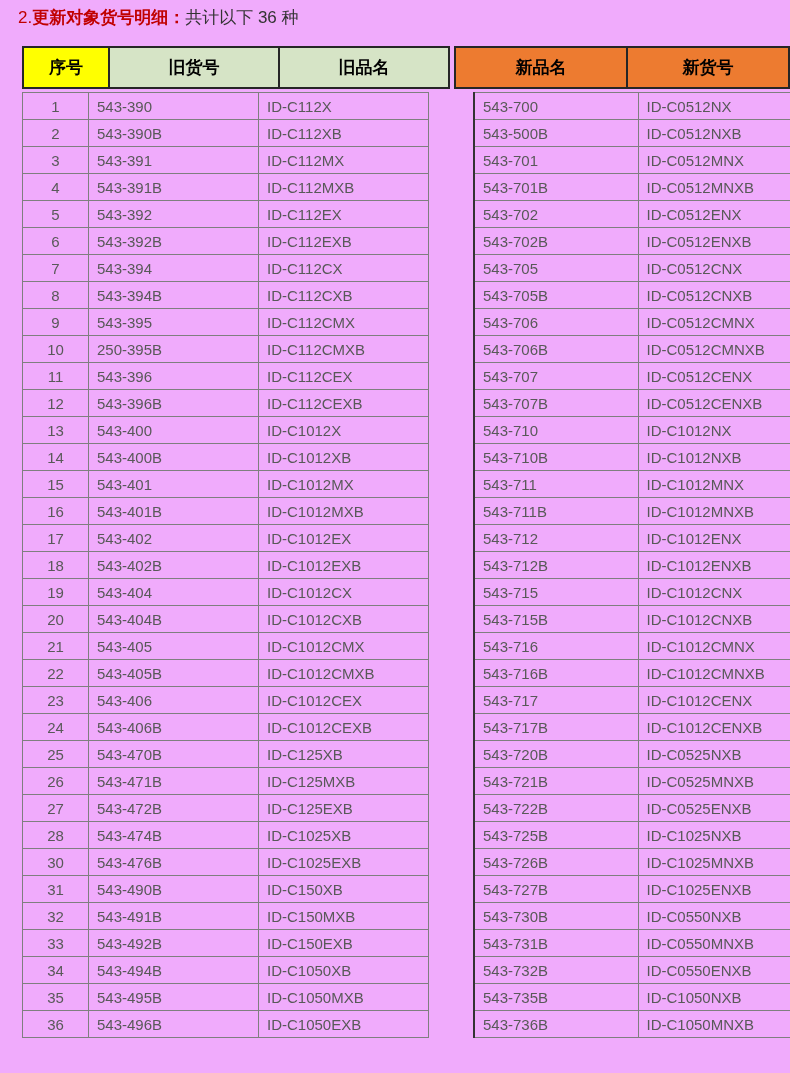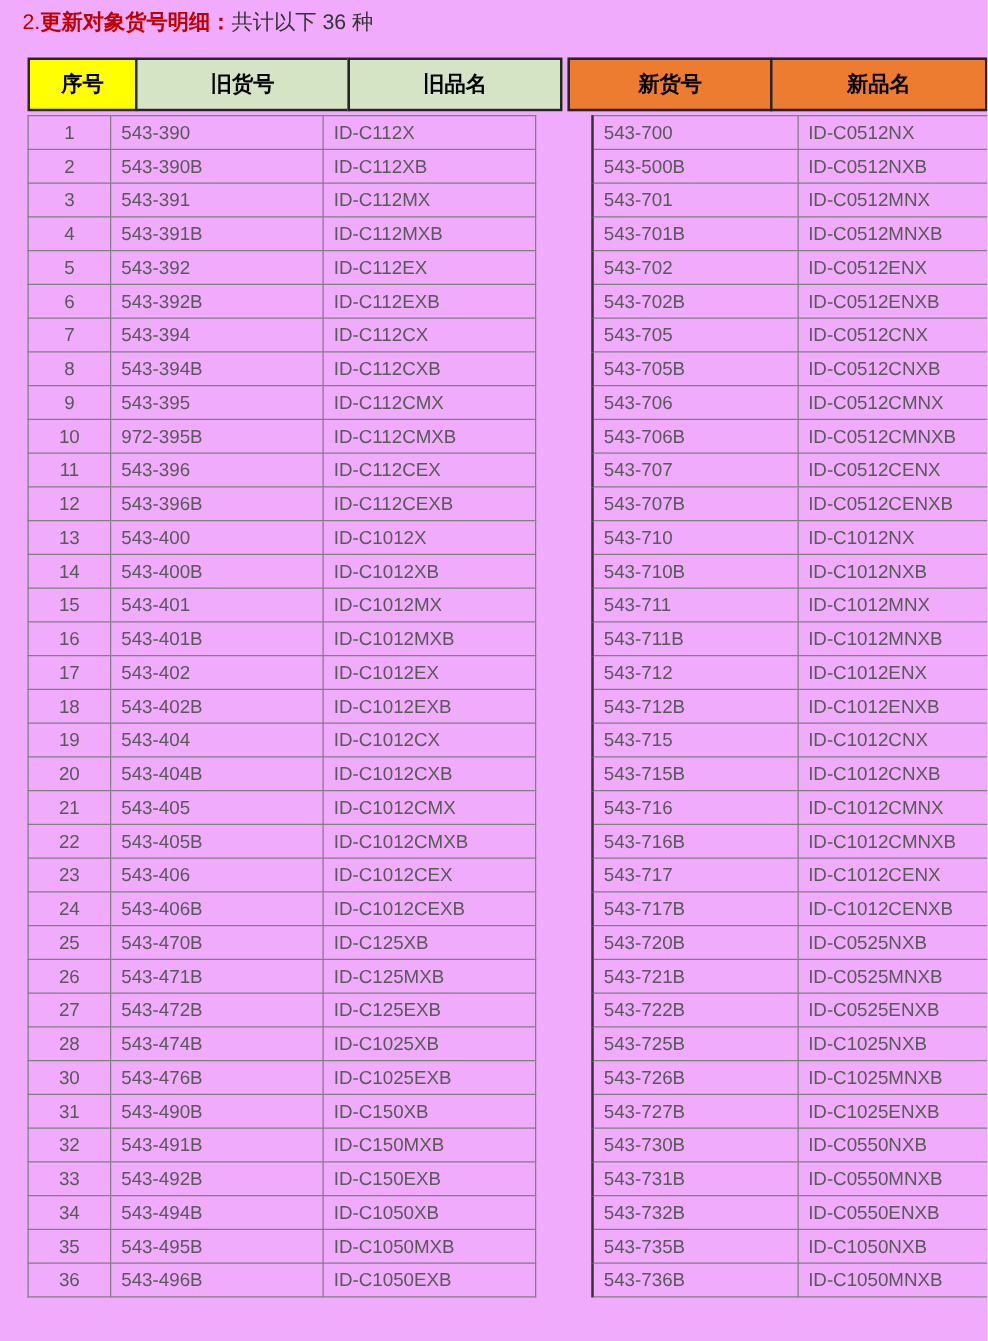--- a/index.html
+++ b/index.html
@@ -63,22 +63,22 @@
   <div class="tablewrap">
 
     <div class="hdr">
       <div class="hgroup">
         <div class="hcell h-seq" style="background: rgb(255, 255, 0);">序号</div>
         <div class="hcell h-oldcode" style="background: rgb(214, 228, 198);">旧货号</div>
         <div class="hcell h-oldname" style="background: rgb(214, 228, 198);">旧品名</div>
       </div>
       <div class="vgap"></div>
       <div class="hgroup">
+        <div class="hcell h-newname" style="background: rgb(237, 123, 48);">新品名</div>
         <div class="hcell h-newcode" style="background: rgb(237, 123, 48);">新货号</div>
-        <div class="hcell h-newname" style="background: rgb(237, 123, 48);">新品名</div>
       </div>
     </div>
 
     <div class="bodyrow">
       <table class="tbl left">
         <colgroup>
           <col style="width:66px">
             <col style="width:170px">
             <col style="width:170px">
         </colgroup>
@@ -123,21 +123,21 @@
               <td>543-394B</td>
               <td>ID-C112CXB</td>
             </tr>
             <tr>
               <td class="seq">9</td>
               <td>543-395</td>
               <td>ID-C112CMX</td>
             </tr>
             <tr>
               <td class="seq">10</td>
-              <td>972-395B</td>
+              <td>250-395B</td>
               <td>ID-C112CMXB</td>
             </tr>
             <tr>
               <td class="seq">11</td>
               <td>543-396</td>
               <td>ID-C112CEX</td>
             </tr>
             <tr>
               <td class="seq">12</td>
               <td>543-396B</td>

